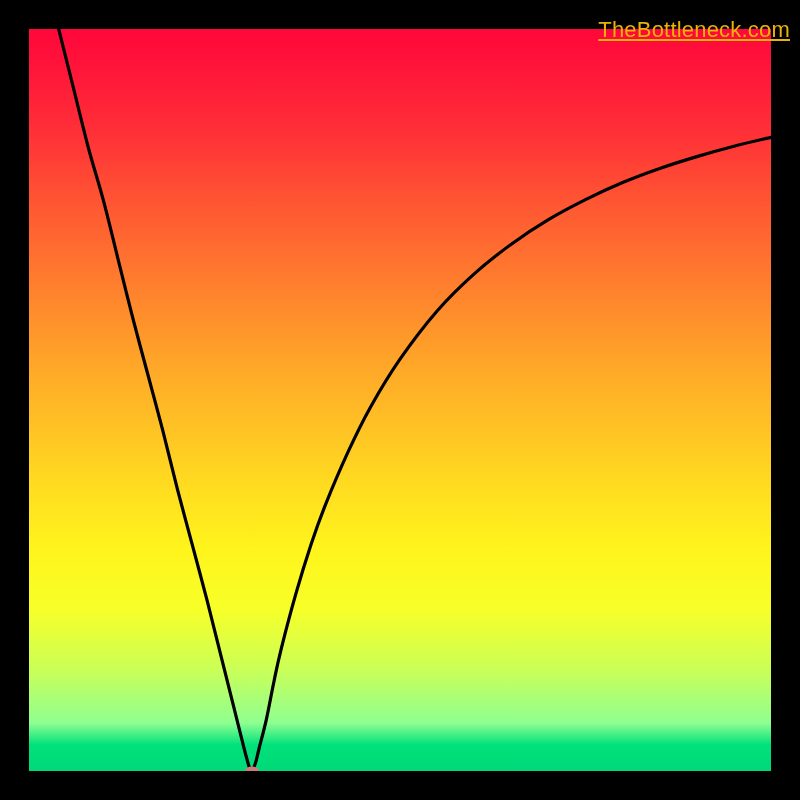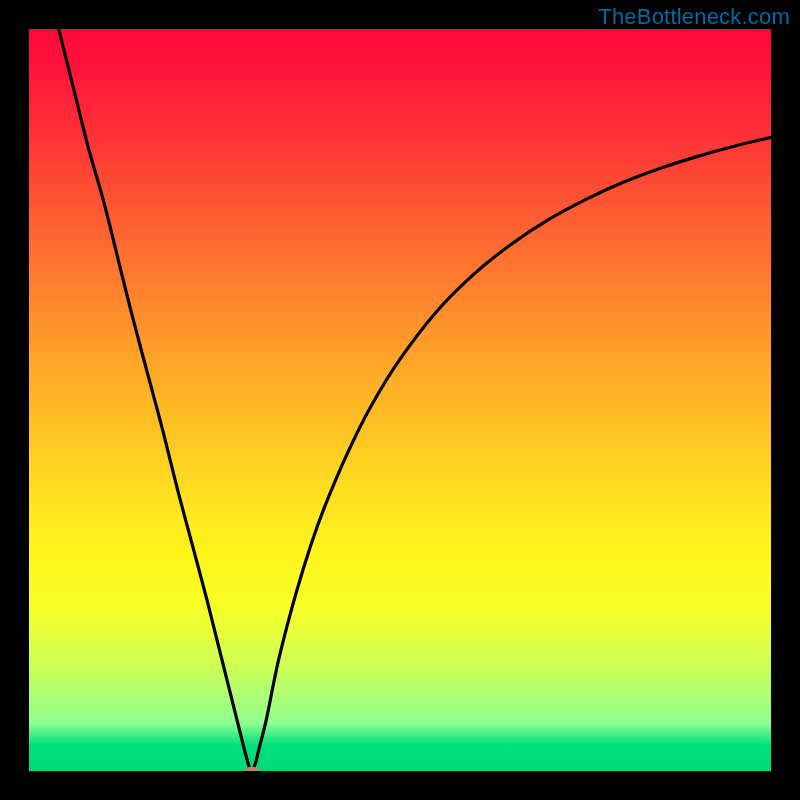--- a/index.html
+++ b/index.html
@@ -12,27 +12,28 @@
     font-family: Arial, Helvetica, sans-serif;
   }
   .frame {
     position: relative;
     width: 800px;
     height: 800px;
     background: #000;
   }
   .watermark {
     position: absolute;
-    top: 4px;
+    top: 17px;
     right: 10px;
-    color: #0369a1;
+    color: #eab308;
     font-size: 22px;
     font-weight: 500;
     letter-spacing: 0.2px;
     z-index: 10;
+    text-decoration: underline;
   }
   .plot-area {
     position: absolute;
     left: 29px;
     top: 29px;
     width: 742px;
     height: 742px;
     overflow: hidden;
   }
   .gradient-bg {

